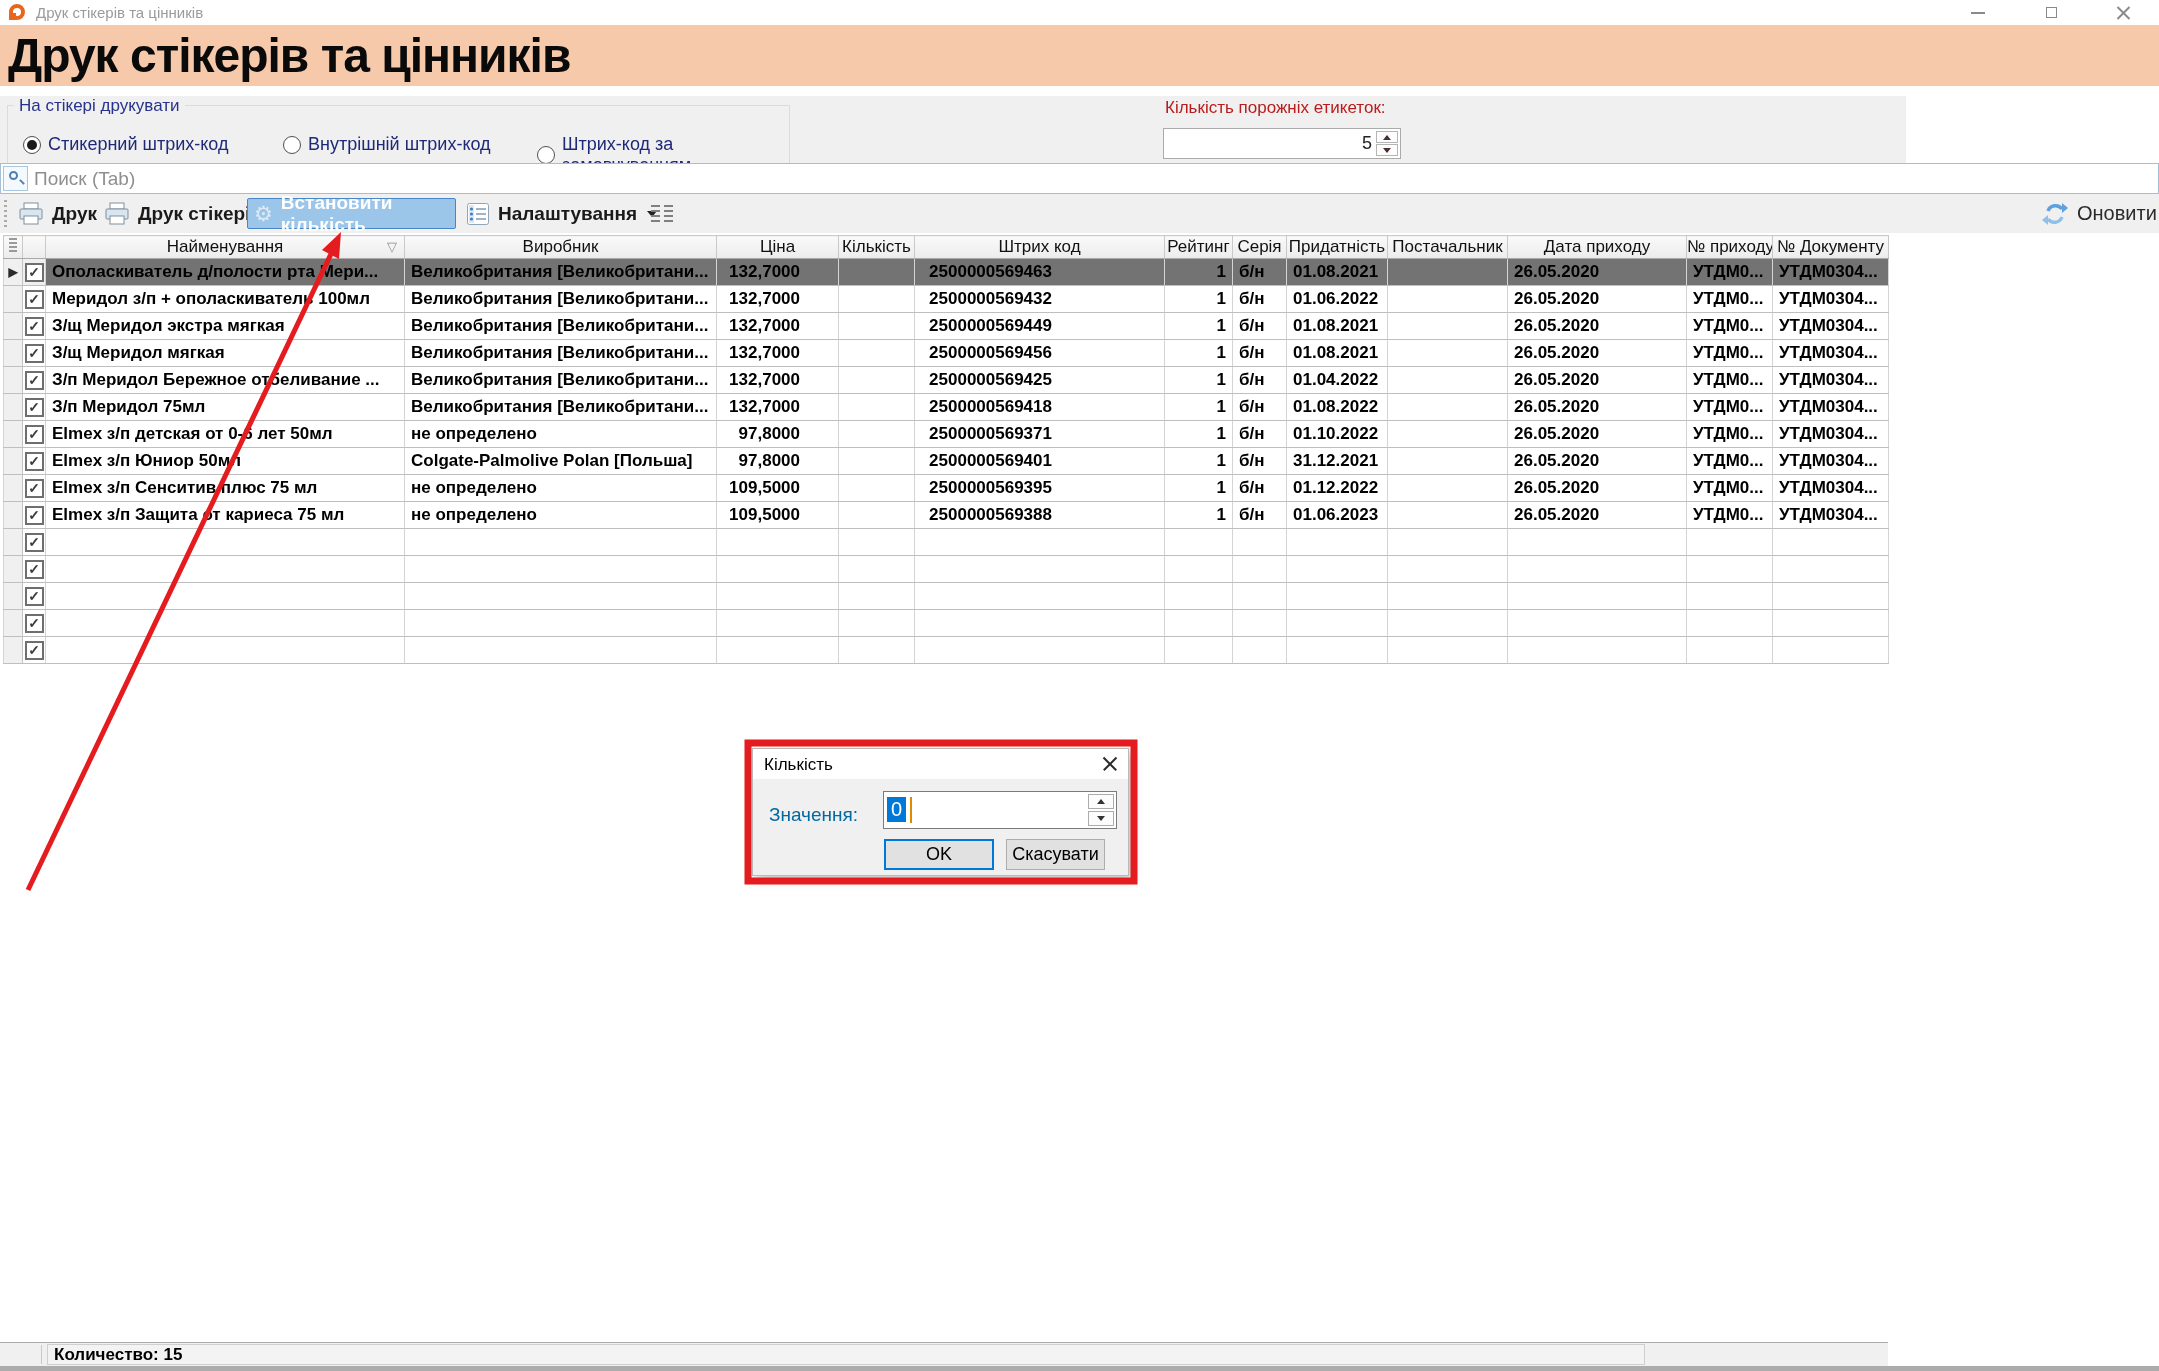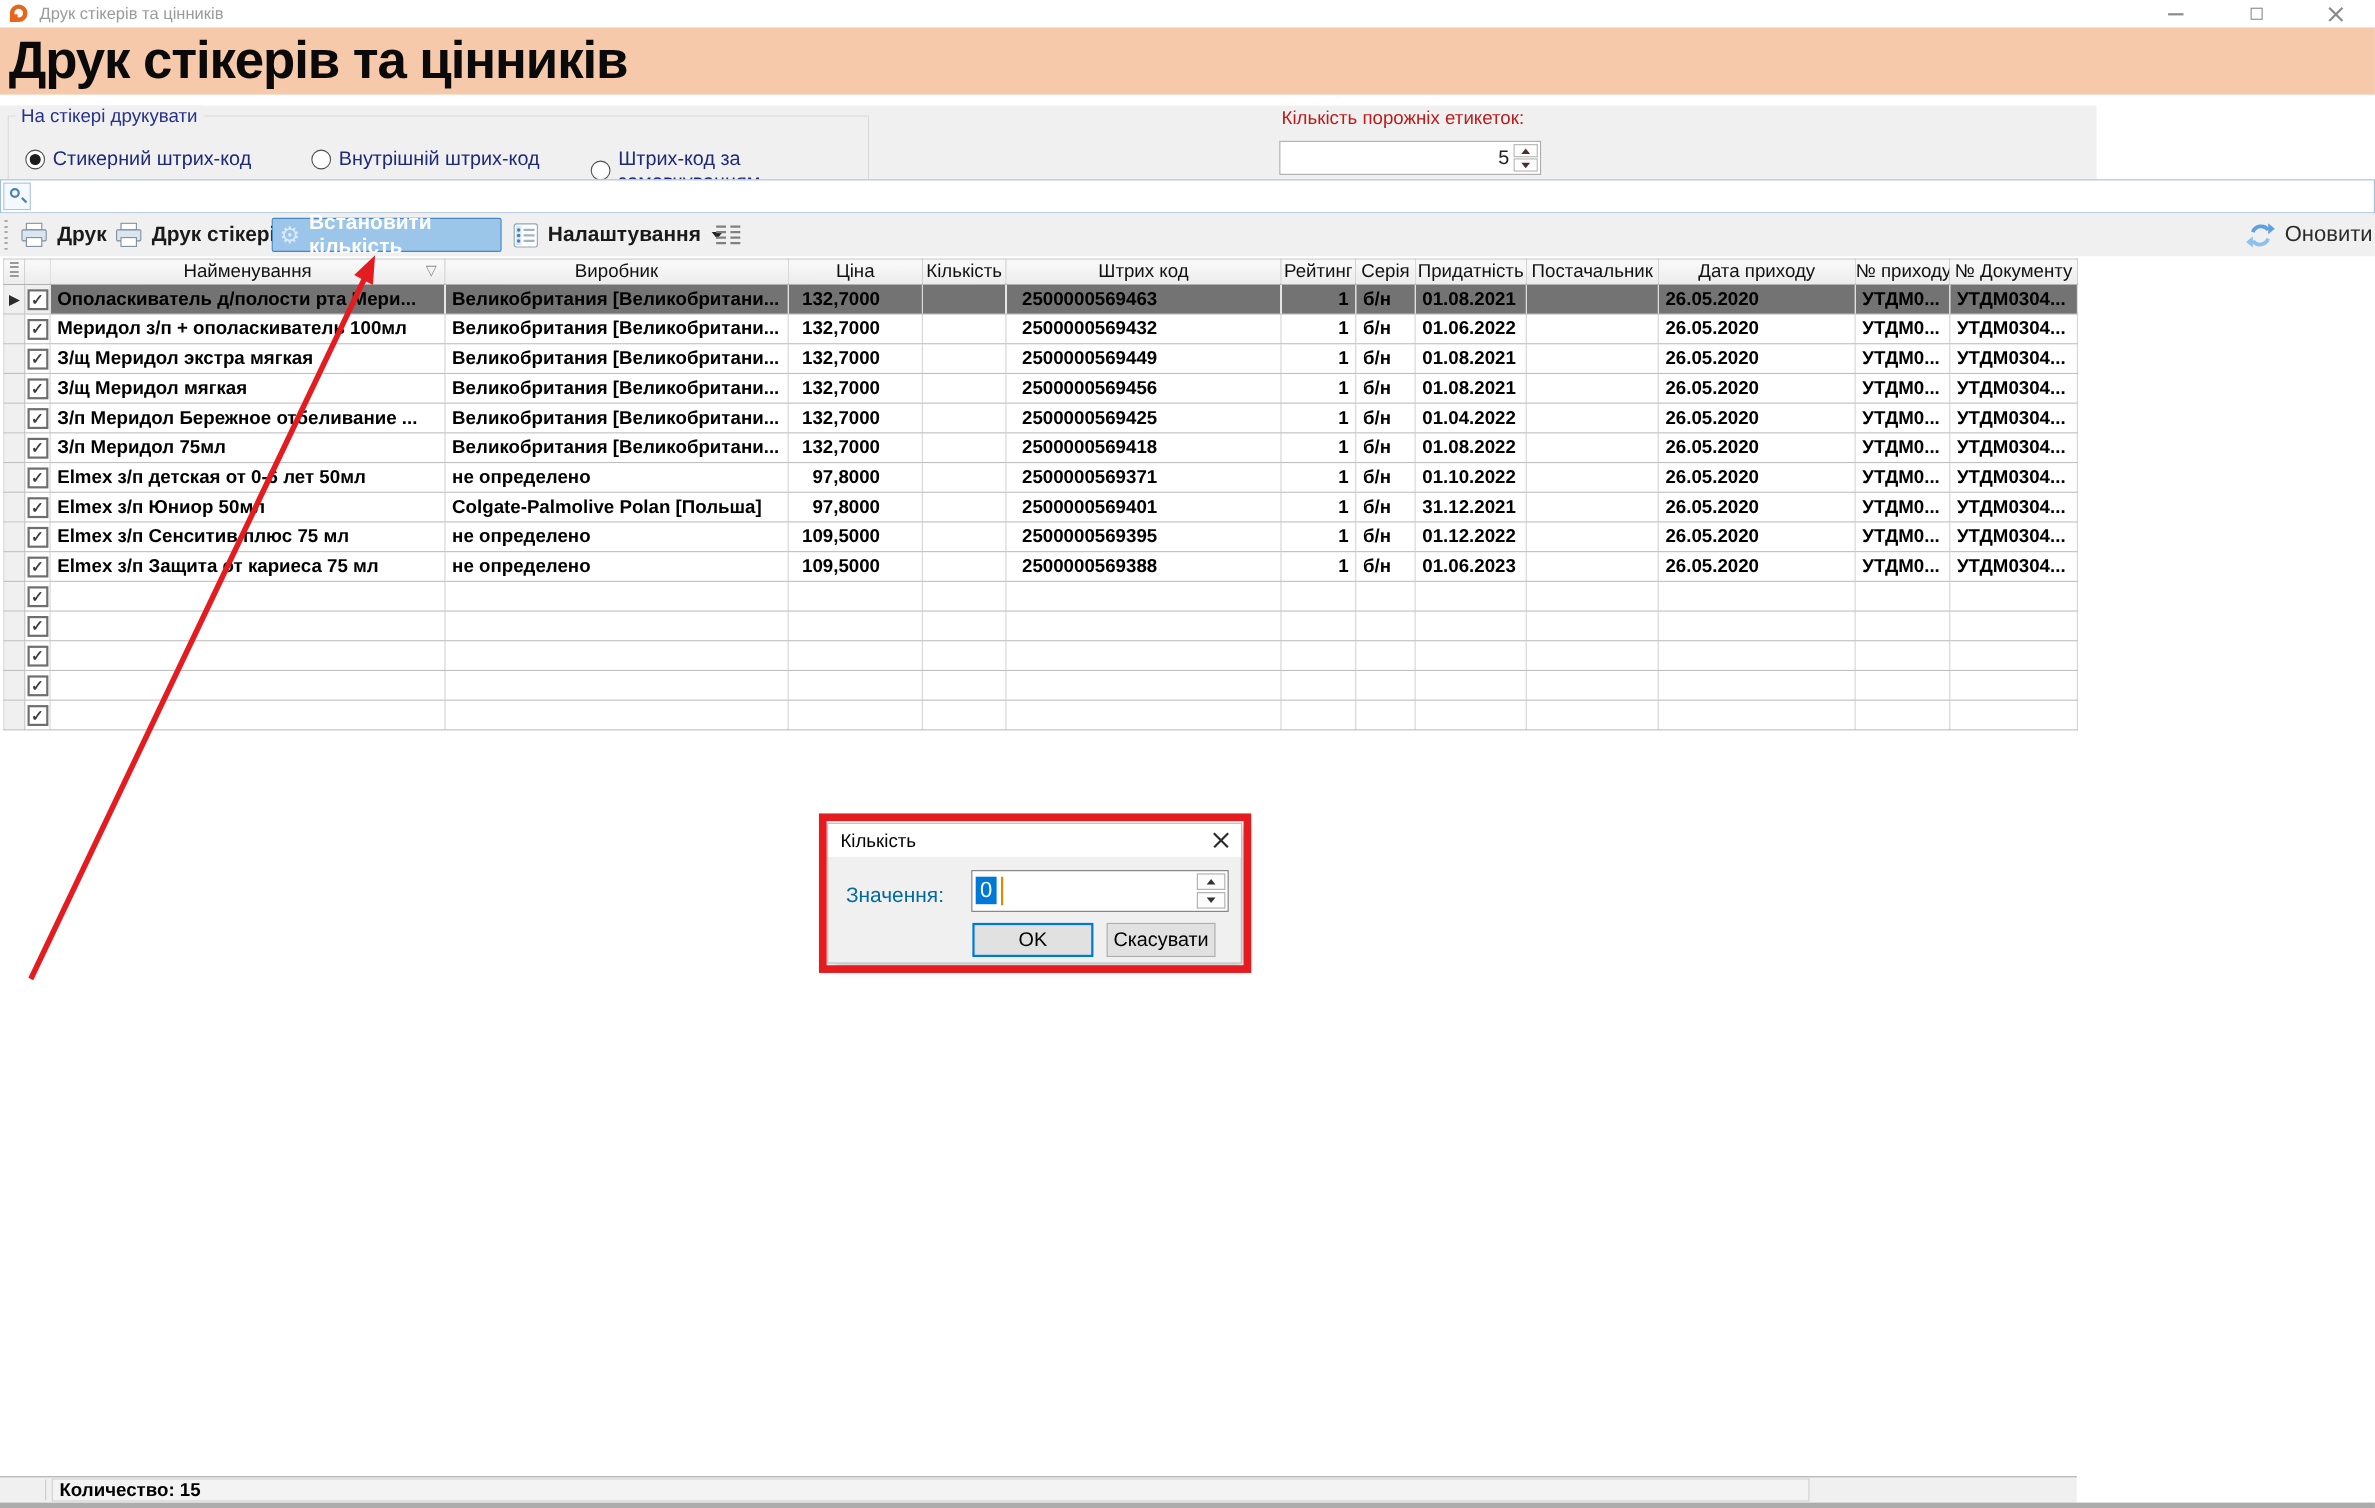--- a/index.html
+++ b/index.html
@@ -153,20 +153,21 @@
           <div class="tri-dn"></div>
         </div>
     </div>
   </div>
 </div>
 
 <div class="searchbar">
   <div class="search-iconbox">
       <div class="mag"></div>
     </div>
+  <input class="search-input" placeholder="Поиск (Tab)" style="">
 </div>
 
 <div class="toolbar">
   <div class="grip"></div>
 
   <div class="tb-item tb-print">
     <svg class="icon" width="26" height="24" viewBox="0 0 26 24">
         <rect x="6" y="1" width="14" height="6" fill="#fff" stroke="#7E8F9E"></rect>
         <rect x="2" y="7" width="22" height="10" rx="1" fill="#D9E5EF" stroke="#7E8F9E"></rect>
         <rect x="6" y="14" width="14" height="8" fill="#fff" stroke="#7E8F9E"></rect>

